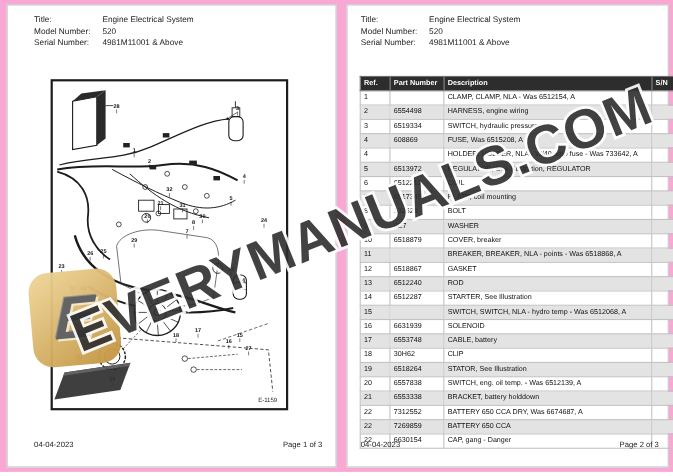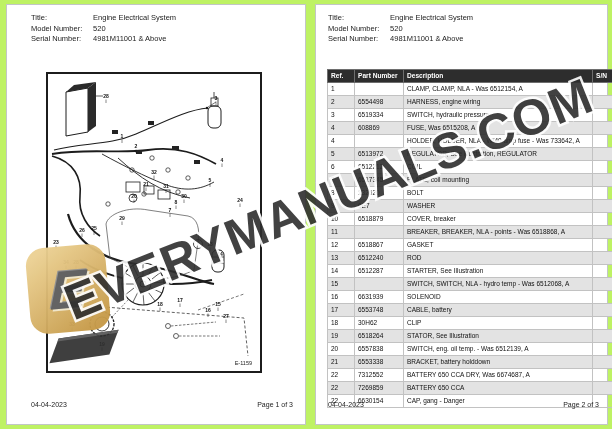--- a/index.html
+++ b/index.html
@@ -1,17 +1,17 @@
 <!DOCTYPE html>
 <html><head>
 <meta charset="utf-8">
 <style>
   html,body{margin:0;padding:0;}
   body{font-family:"Liberation Sans",sans-serif;}
-  .canvas{position:relative;width:612px;height:429px;background:#bef264;overflow:hidden;}
+  .canvas{position:relative;width:612px;height:429px;background:#f9a8d4;overflow:hidden;}
   .page{position:absolute;top:4px;height:421px;background:#fff;border:1px solid #c2c6c6;box-sizing:border-box;z-index:1;}
   #page1{left:6px;width:300px;}
   #page2{left:315px;width:293px;}
 
   .phead{position:absolute;top:8px;font-size:7.5px;color:#222;line-height:1.4;}
   #page1 .phead{left:24px;}
   #page2 .phead{left:12px;}
   .phead .row{white-space:nowrap;}
   .phead .lbl{display:inline-block;width:60px;}
 

